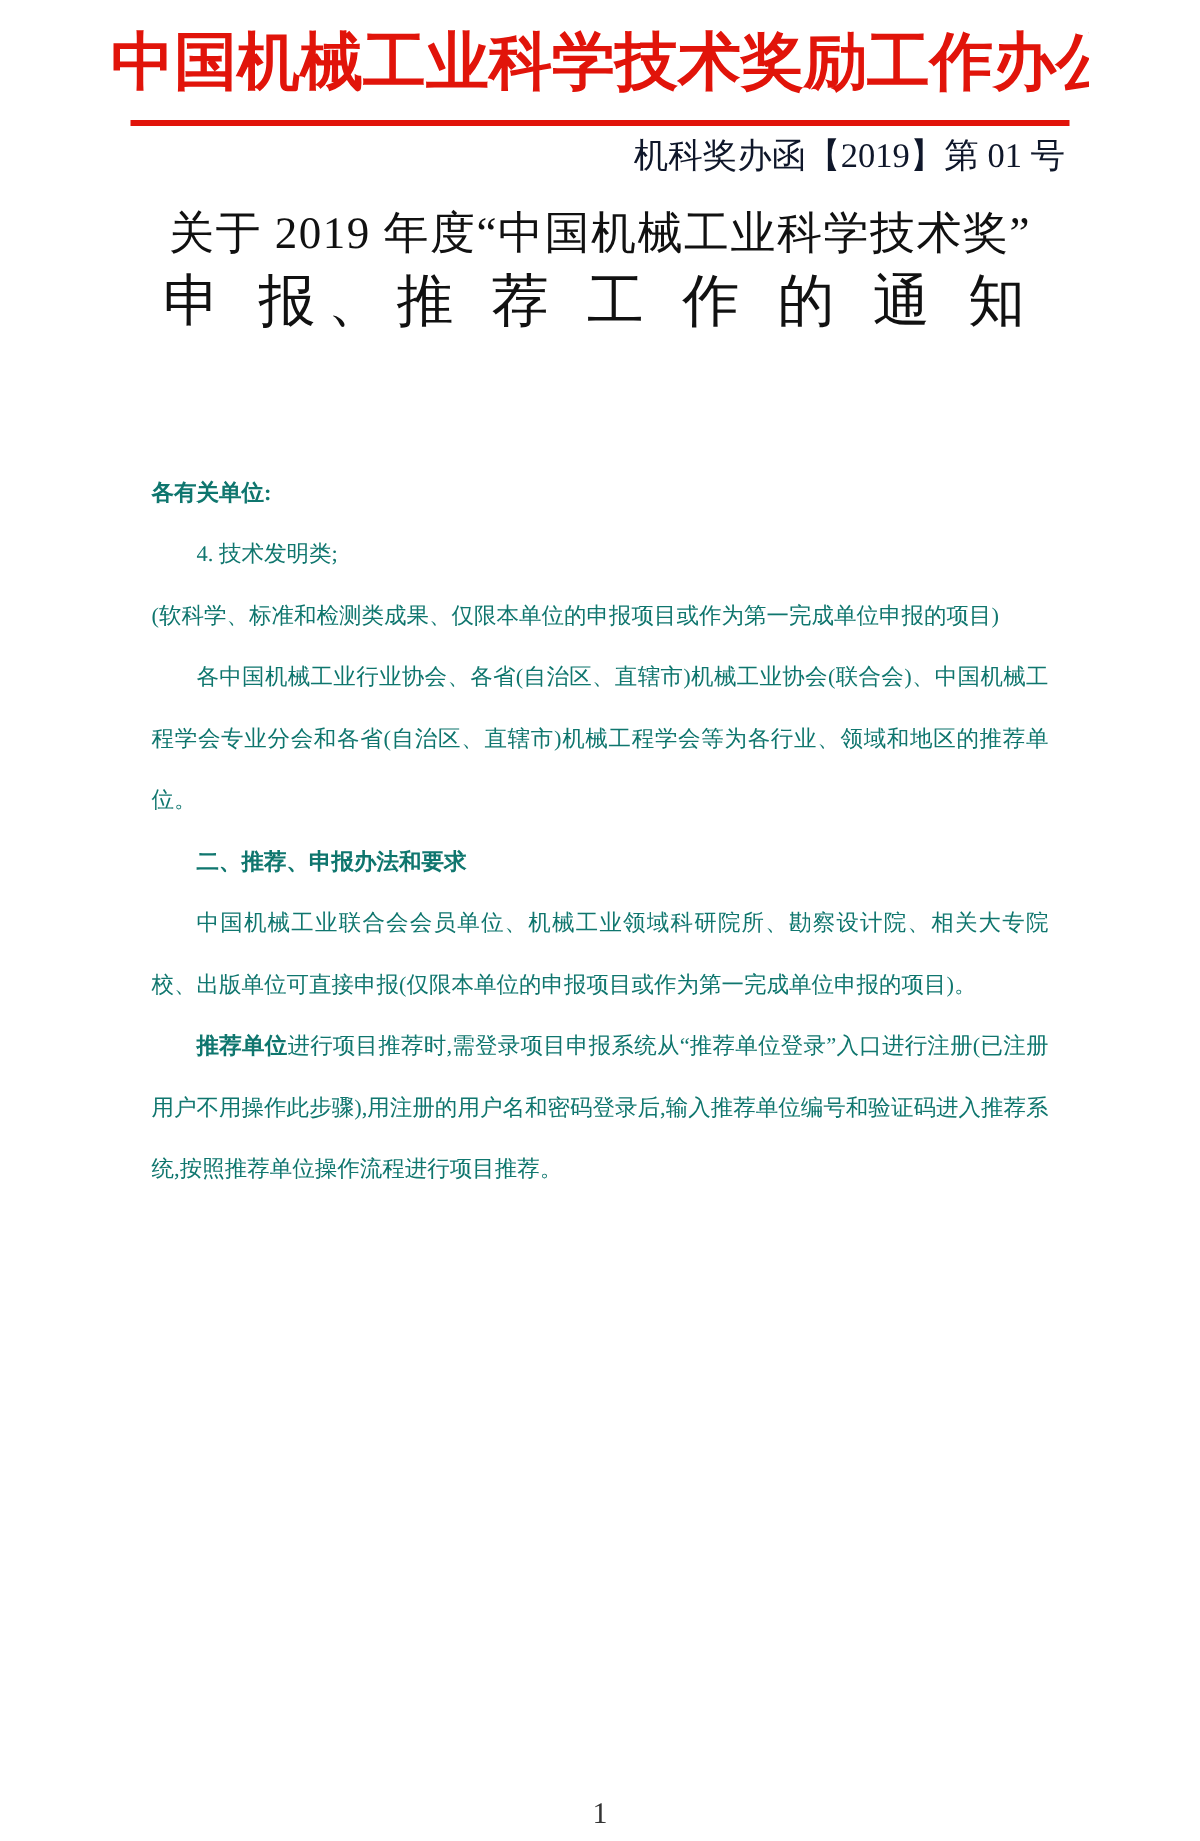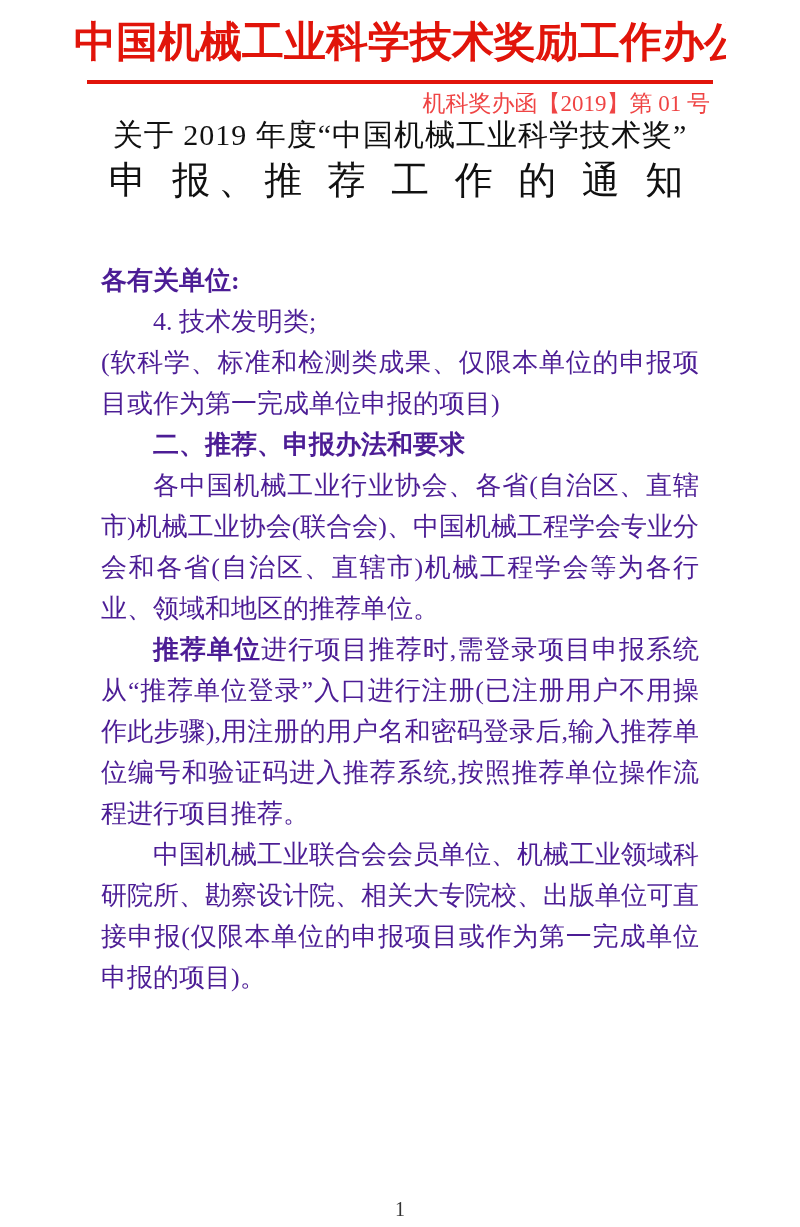--- a/index.html
+++ b/index.html
@@ -31,43 +31,44 @@
     height: 4px;
     background: #e1140a;
     margin: 16px 13px 0 13px;
   }
   .doc-number {
     margin-top: 6px;
     padding-right: 16px;
     text-align: right;
     font-size: 23px;
     line-height: 27px;
-    color: #ef4444;
+    color: #0f172a;
   }
   .notice-title {
     text-align: center;
     color: #111111;
   }
   .notice-title .line1 {
+    margin-top: 21px;
     font-size: 30px;
     line-height: 36px;
     letter-spacing: 1px;
   }
   .notice-title .line2 {
     margin-top: 9px;
     font-size: 38px;
     line-height: 36px;
     letter-spacing: 8px;
   }
   .body-text {
-    margin: 62px 27px 0 27px;
-    font-size: 26px;
+    margin: 90px 27px 0 27px;
+    font-size: 15px;
     line-height: 41px;
     text-align: justify;
-    color: #4c1d95;
+    color: #0f766e;
   }
   .body-text p {
     margin: 0;
     padding: 0;
   }
   .indent {
     text-indent: 2em;
   }
   .bold {
     font-weight: bold;
@@ -108,25 +109,25 @@
     <p class="bold">各有关单位:</p>
 
 
 
 
     <p class="indent">4. 技术发明类;</p>
 
 
     <p>(软科学、标准和检测类成果、仅限本单位的申报项目或作为第一完成单位申报的项目)</p>
 
+    <p class="indent">各中国机械工业行业协会、各省(自治区、直辖市)机械工业协会(联合会)、中国机械工程学会专业分会和各省(自治区、直辖市)机械工程学会等为各行业、领域和地区的推荐单位。</p>
+
     <p class="indent bold">二、推荐、申报办法和要求</p>
 
-    <p class="indent">各中国机械工业行业协会、各省(自治区、直辖市)机械工业协会(联合会)、中国机械工程学会专业分会和各省(自治区、直辖市)机械工程学会等为各行业、领域和地区的推荐单位。</p>
+    <p class="indent">中国机械工业联合会会员单位、机械工业领域科研院所、勘察设计院、相关大专院校、出版单位可直接申报(仅限本单位的申报项目或作为第一完成单位申报的项目)。</p>
 
     <p class="indent"><span class="bold">推荐单位</span><span>进行项目推荐时,需登录项目申报系统从“推荐单位登录”入口进行注册(已注册用户不用操作此步骤),用注册的用户名和密码登录后,输入推荐单位编号和验证码进入推荐系统,按照推荐单位操作流程进行项目推荐。</span></p>
-
-    <p class="indent">中国机械工业联合会会员单位、机械工业领域科研院所、勘察设计院、相关大专院校、出版单位可直接申报(仅限本单位的申报项目或作为第一完成单位申报的项目)。</p>
 
   </div>
 
   <div class="page-number">1</div>
 
 </div>
 
 </body></html>

